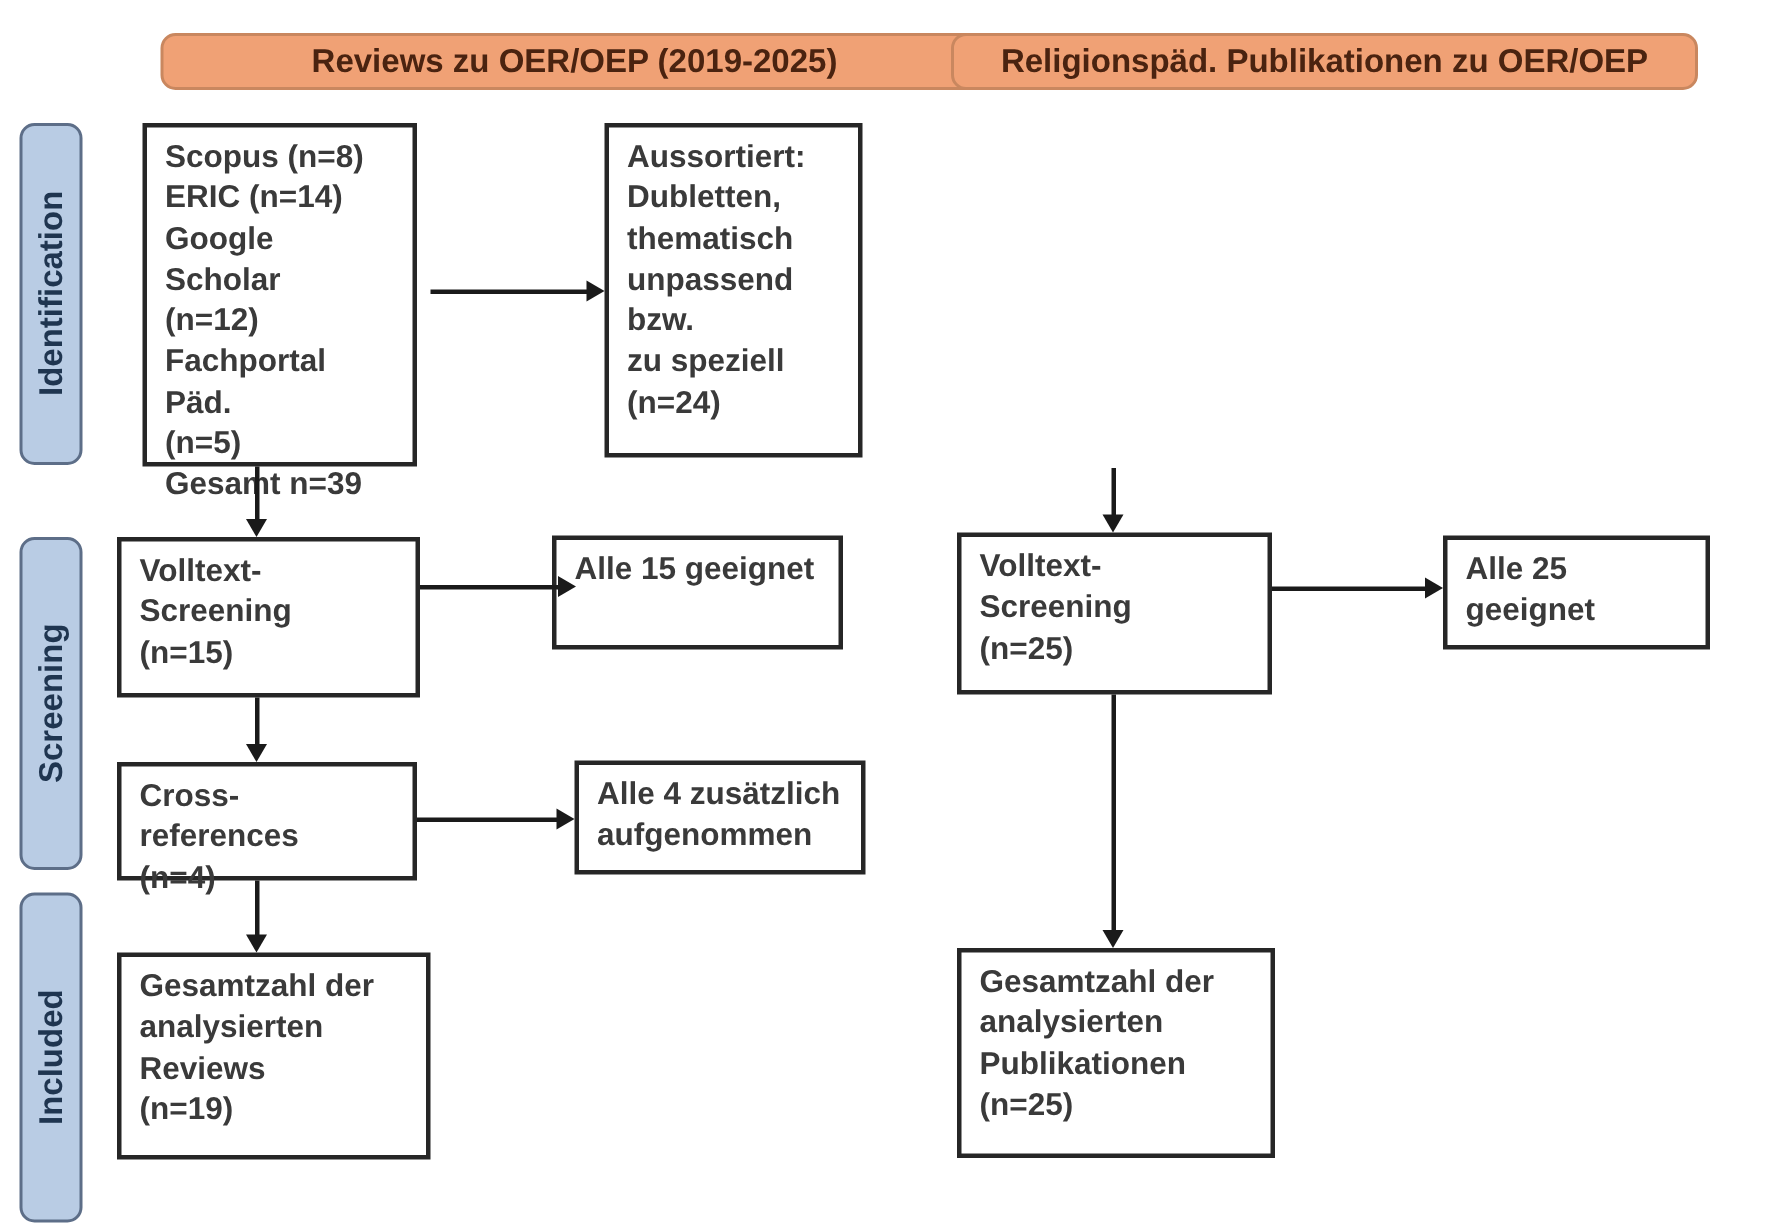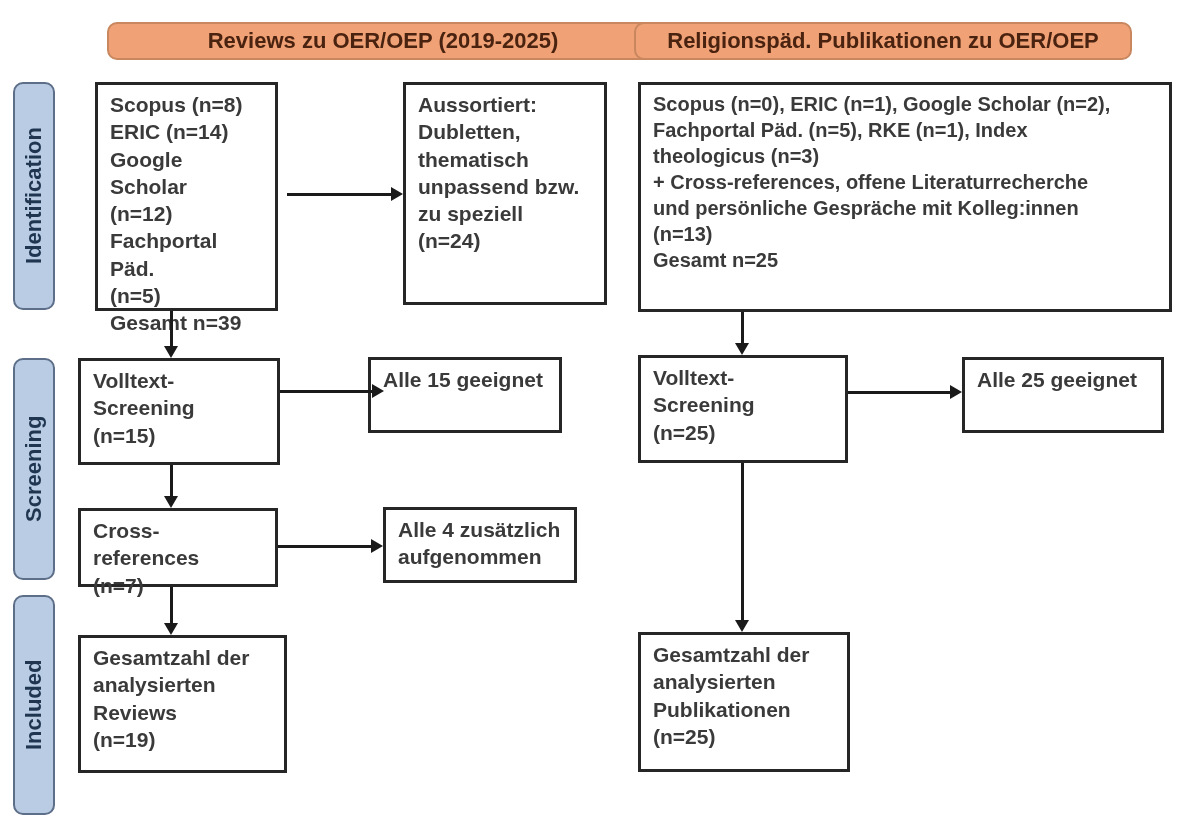--- a/index.html
+++ b/index.html
@@ -53,50 +53,43 @@
   <div class="stage-pill" style="left:13px; top:358px; width:42px; height:222px;">Screening</div>
   <div class="stage-pill" style="left:13px; top:595px; width:42px; height:220px;">Included</div>
 
   <div class="flow-box" style="left:95px; top:82px; width:183px; height:229px;">Scopus (n=8)
 ERIC (n=14)
 Google Scholar
 (n=12)
 Fachportal Päd.
 (n=5)
 Gesamt n=39</div>
-  <div class="flow-box" style="left:403px; top:82px; width:204px; height:223px;">Aussortiert:
+  <div class="flow-box" style="left:403px; top:82px; width:172px; height:223px;">Aussortiert:
 Dubletten,
 thematisch
 unpassend bzw.
 zu speziell
 (n=24)</div>
   <div class="flow-box" style="left:78px; top:358px; width:202px; height:107px;">Volltext-
 Screening
 (n=15)</div>
   <div class="flow-box" style="left:368px; top:357px; width:194px; height:76px;">Alle 15 geeignet</div>
   <div class="flow-box" style="left:78px; top:508px; width:200px; height:79px;">Cross-references
-(n=7)</div>
+(n=4)</div>
   <div class="flow-box" style="left:383px; top:507px; width:194px; height:76px;">Alle 4 zusätzlich
 aufgenommen</div>
   <div class="flow-box" style="left:78px; top:635px; width:209px; height:138px;">Gesamtzahl der
 analysierten
 Reviews
 (n=19)</div>
 
-  <div class="flow-box small-text" style="left:638px; top:82px; width:534px; height:230px;">Scopus (n=0), ERIC (n=1), Google Scholar (n=2),
-Fachportal Päd. (n=5), RKE (n=1), Index
-theologicus (n=3)
-+ Cross-references, offene Literaturrecherche
-und persönliche Gespräche mit Kolleg:innen
-(n=13)
-Gesamt n=25</div>
   <div class="flow-box" style="left:638px; top:355px; width:210px; height:108px;">Volltext-
 Screening
 (n=25)</div>
-  <div class="flow-box" style="left:962px; top:357px; width:202px; height:76px;">Alle 25 geeignet</div>
+  <div class="flow-box" style="left:962px; top:357px; width:178px; height:76px;">Alle 25 geeignet</div>
   <div class="flow-box" style="left:638px; top:632px; width:212px; height:140px;">Gesamtzahl der
 analysierten
 Publikationen
 (n=25)</div>
 
   <div>
     <div class="hline" style="left:287px; top:193px; width:105px;"></div>
     <div class="head-right" style="left:391px; top:187px;"></div>
   </div>
   <div>

